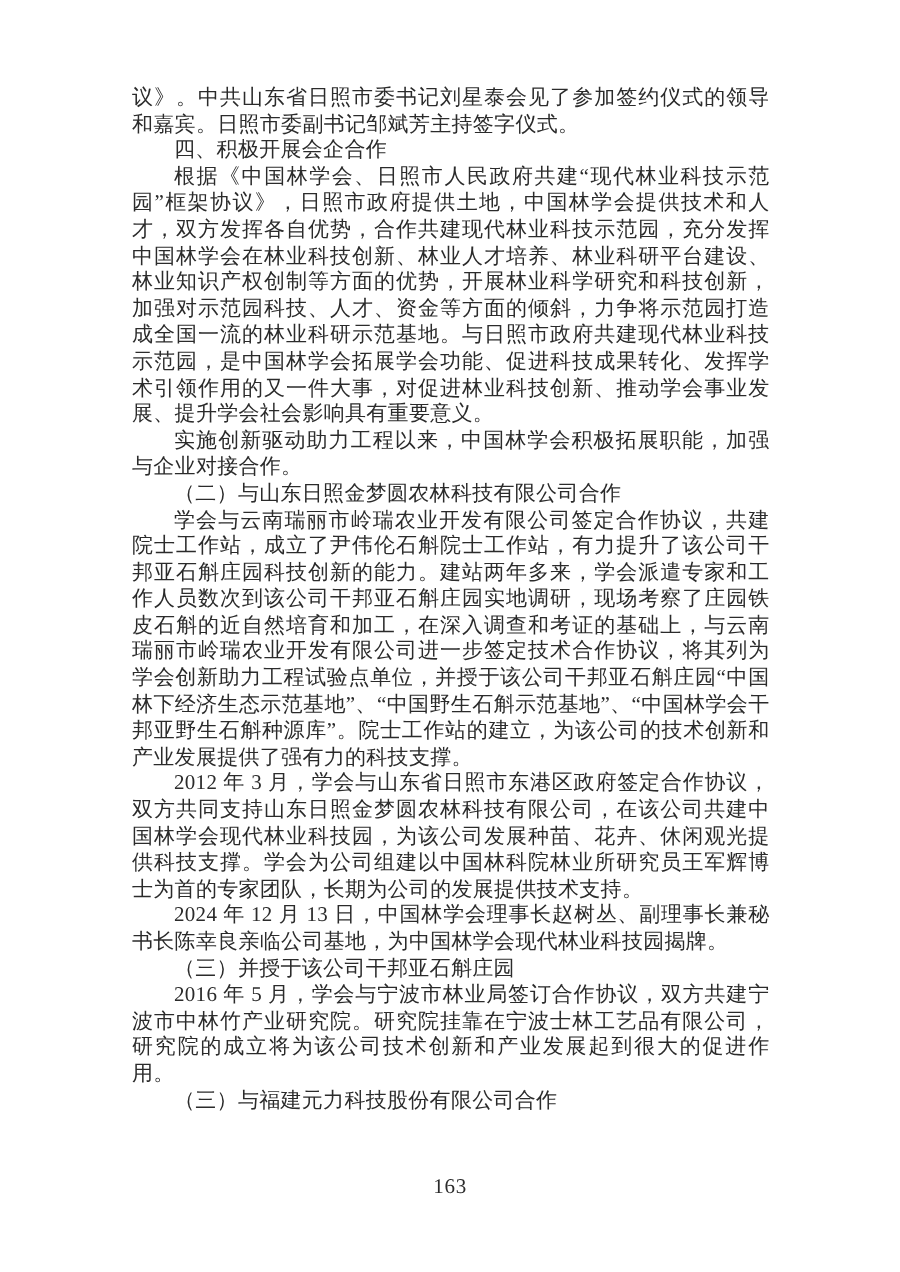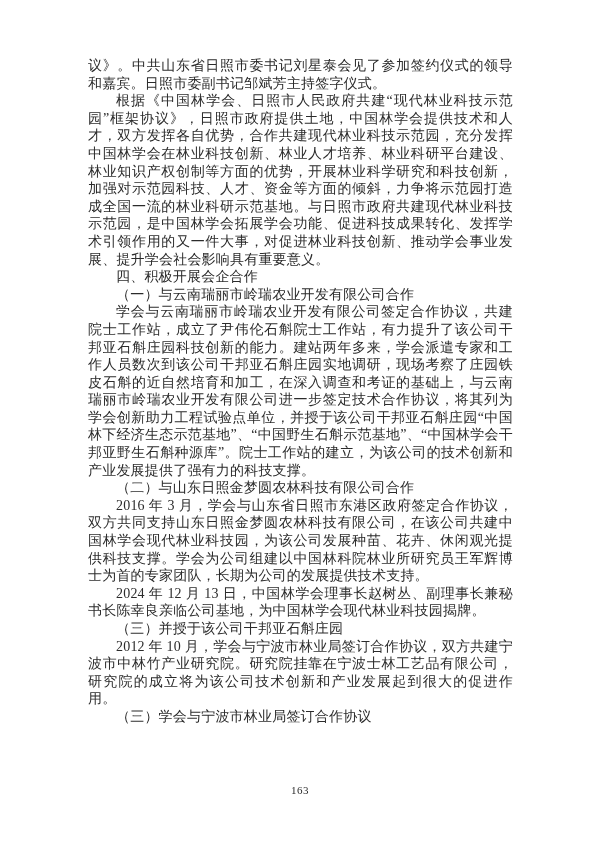--- a/index.html
+++ b/index.html
@@ -36,36 +36,36 @@
   }
   .content p.no-indent {
     text-indent: 0;
   }
   .page-number {
     position: absolute;
     top: 784px;
     left: 0;
     right: 0;
     text-align: center;
-    font-size: 11px;
+    font-size: 14px;
     letter-spacing: 0.5px;
     color: #2b2b2b;
   }
 </style>
 </head>
 <body>
 
 <div class="page">
   <div class="content">
       <p class="no-indent">议》。中共山东省日照市委书记刘星泰会见了参加签约仪式的领导和嘉宾。日照市委副书记邹斌芳主持签字仪式。</p>
+      <p>四、积极开展会企合作</p>
       <p>根据《中国林学会、日照市人民政府共建“现代林业科技示范园”框架协议》，日照市政府提供土地，中国林学会提供技术和人才，双方发挥各自优势，合作共建现代林业科技示范园，充分发挥中国林学会在林业科技创新、林业人才培养、林业科研平台建设、林业知识产权创制等方面的优势，开展林业科学研究和科技创新，加强对示范园科技、人才、资金等方面的倾斜，力争将示范园打造成全国一流的林业科研示范基地。与日照市政府共建现代林业科技示范园，是中国林学会拓展学会功能、促进科技成果转化、发挥学术引领作用的又一件大事，对促进林业科技创新、推动学会事业发展、提升学会社会影响具有重要意义。</p>
-      <p>四、积极开展会企合作</p>
-      <p>（一）与云南瑞丽市岭瑞农业开发有限公司合作</p>
+      <p>实施创新驱动助力工程以来，中国林学会积极拓展职能，加强与企业对接合作。</p>
+      <p>（二）与山东日照金梦圆农林科技有限公司合作</p>
       <p>学会与云南瑞丽市岭瑞农业开发有限公司签定合作协议，共建院士工作站，成立了尹伟伦石斛院士工作站，有力提升了该公司干邦亚石斛庄园科技创新的能力。建站两年多来，学会派遣专家和工作人员数次到该公司干邦亚石斛庄园实地调研，现场考察了庄园铁皮石斛的近自然培育和加工，在深入调查和考证的基础上，与云南瑞丽市岭瑞农业开发有限公司进一步签定技术合作协议，将其列为学会创新助力工程试验点单位，并授于该公司干邦亚石斛庄园“中国林下经济生态示范基地”、“中国野生石斛示范基地”、“中国林学会干邦亚野生石斛种源库”。院士工作站的建立，为该公司的技术创新和产业发展提供了强有力的科技支撑。</p>
-      <p>（二）与山东日照金梦圆农林科技有限公司合作</p>
-      <p>2016 年 3 月，学会与山东省日照市东港区政府签定合作协议，双方共同支持山东日照金梦圆农林科技有限公司，在该公司共建中国林学会现代林业科技园，为该公司发展种苗、花卉、休闲观光提供科技支撑。学会为公司组建以中国林科院林业所研究员王军辉博士为首的专家团队，长期为公司的发展提供技术支持。</p>
+      <p>2012 年 3 月，学会与山东省日照市东港区政府签定合作协议，双方共同支持山东日照金梦圆农林科技有限公司，在该公司共建中国林学会现代林业科技园，为该公司发展种苗、花卉、休闲观光提供科技支撑。学会为公司组建以中国林科院林业所研究员王军辉博士为首的专家团队，长期为公司的发展提供技术支持。</p>
       <p>2024 年 12 月 13 日，中国林学会理事长赵树丛、副理事长兼秘书长陈幸良亲临公司基地，为中国林学会现代林业科技园揭牌。</p>
       <p>（三）并授于该公司干邦亚石斛庄园</p>
-      <p>2012 年 10 月，学会与宁波市林业局签订合作协议，双方共建宁波市中林竹产业研究院。研究院挂靠在宁波士林工艺品有限公司，研究院的成立将为该公司技术创新和产业发展起到很大的促进作用。</p>
-      <p>（三）学会与宁波市林业局签订合作协议</p>
+      <p>2016 年 5 月，学会与宁波市林业局签订合作协议，双方共建宁波市中林竹产业研究院。研究院挂靠在宁波士林工艺品有限公司，研究院的成立将为该公司技术创新和产业发展起到很大的促进作用。</p>
+      <p>（三）与福建元力科技股份有限公司合作</p>
     </div>
   <div class="page-number">163</div>
 </div>
 
 </body></html>

